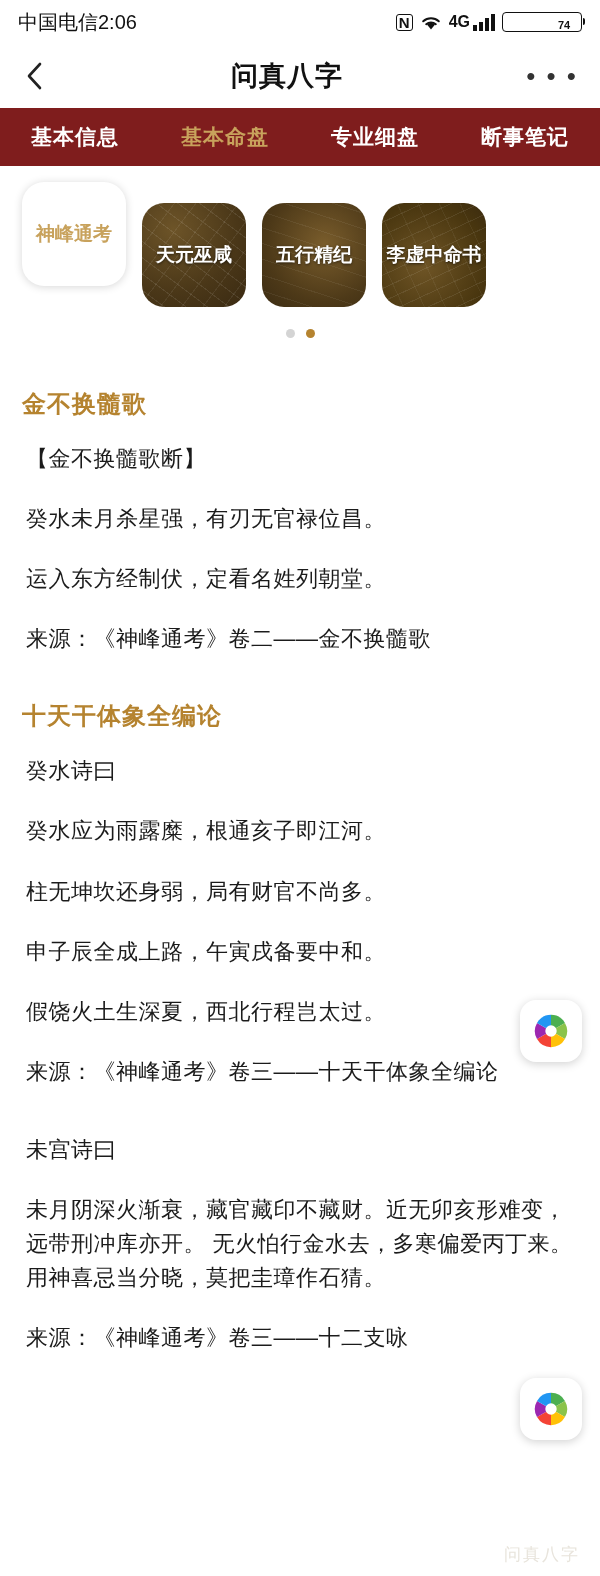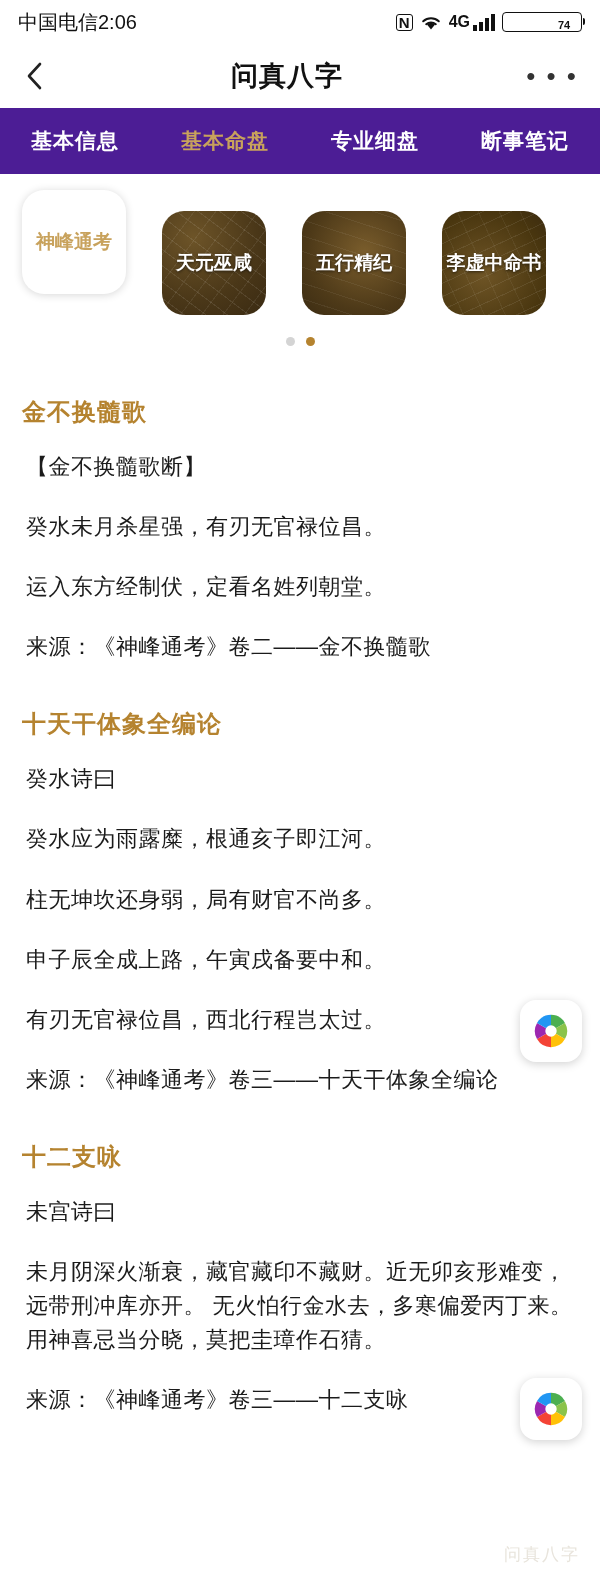--- a/index.html
+++ b/index.html
@@ -106,22 +106,22 @@
   }
   .more-dots {
     font-size: 26px;
     color: #333;
     letter-spacing: 2px;
     line-height: 10px;
   }
 
   
   .tabbar {
-    height: 66px;
-    background: #4c1d95;
+    height: 58px;
+    background: #7f1d1d;
     display: flex;
     align-items: center;
   }
   .tab {
     flex: 1;
     text-align: center;
     font-size: 21px;
     color: #ffffff;
     font-weight: 700;
     letter-spacing: 1px;
@@ -130,21 +130,21 @@
     color: #c8a25c;
   }
 
   
   .carousel {
     background: #ffffff;
     padding: 16px 0 4px 0;
   }
   .cards {
     display: flex;
-    gap: 36px;
+    gap: 16px;
     padding: 0 22px;
     box-sizing: border-box;
   }
   .card {
     width: 104px;
     height: 104px;
     border-radius: 22px;
     display: flex;
     align-items: center;
     justify-content: center;
@@ -318,26 +318,25 @@
     <p class="para">运入东方经制伏，定看名姓列朝堂。</p>
     <p class="para source">来源：《神峰通考》卷二——金不换髓歌</p>
   </div>
 
   <div class="section">
     <div class="section-title">十天干体象全编论</div>
     <p class="para">癸水诗曰</p>
     <p class="para">癸水应为雨露糜，根通亥子即江河。</p>
     <p class="para">柱无坤坎还身弱，局有财官不尚多。</p>
     <p class="para">申子辰全成上路，午寅戌备要中和。</p>
-    <p class="para">有刃无官禄位昌，西北行程岂太过。</p>
+    <p class="para">假饶火土生深夏，西北行程岂太过。</p>
     <p class="para source">来源：《神峰通考》卷三——十天干体象全编论</p>
   </div>
 
   <div class="section">
-    <div class="section-title">十二支咏</div>
     <p class="para">未宫诗曰</p>
     <p class="para">未月阴深火渐衰，藏官藏印不藏财。近无卯亥形难变，远带刑冲库亦开。 无火怕行金水去，多寒偏爱丙丁来。用神喜忌当分晓，莫把圭璋作石猜。</p>
     <p class="para source">来源：《神峰通考》卷三——十二支咏</p>
   </div>
 
 </div>
 
 <div class="fab fab-1">
   <svg width="38" height="38" viewBox="0 0 40 40">
     <circle cx="20" cy="20" r="17" fill="#ffffff"></circle>

